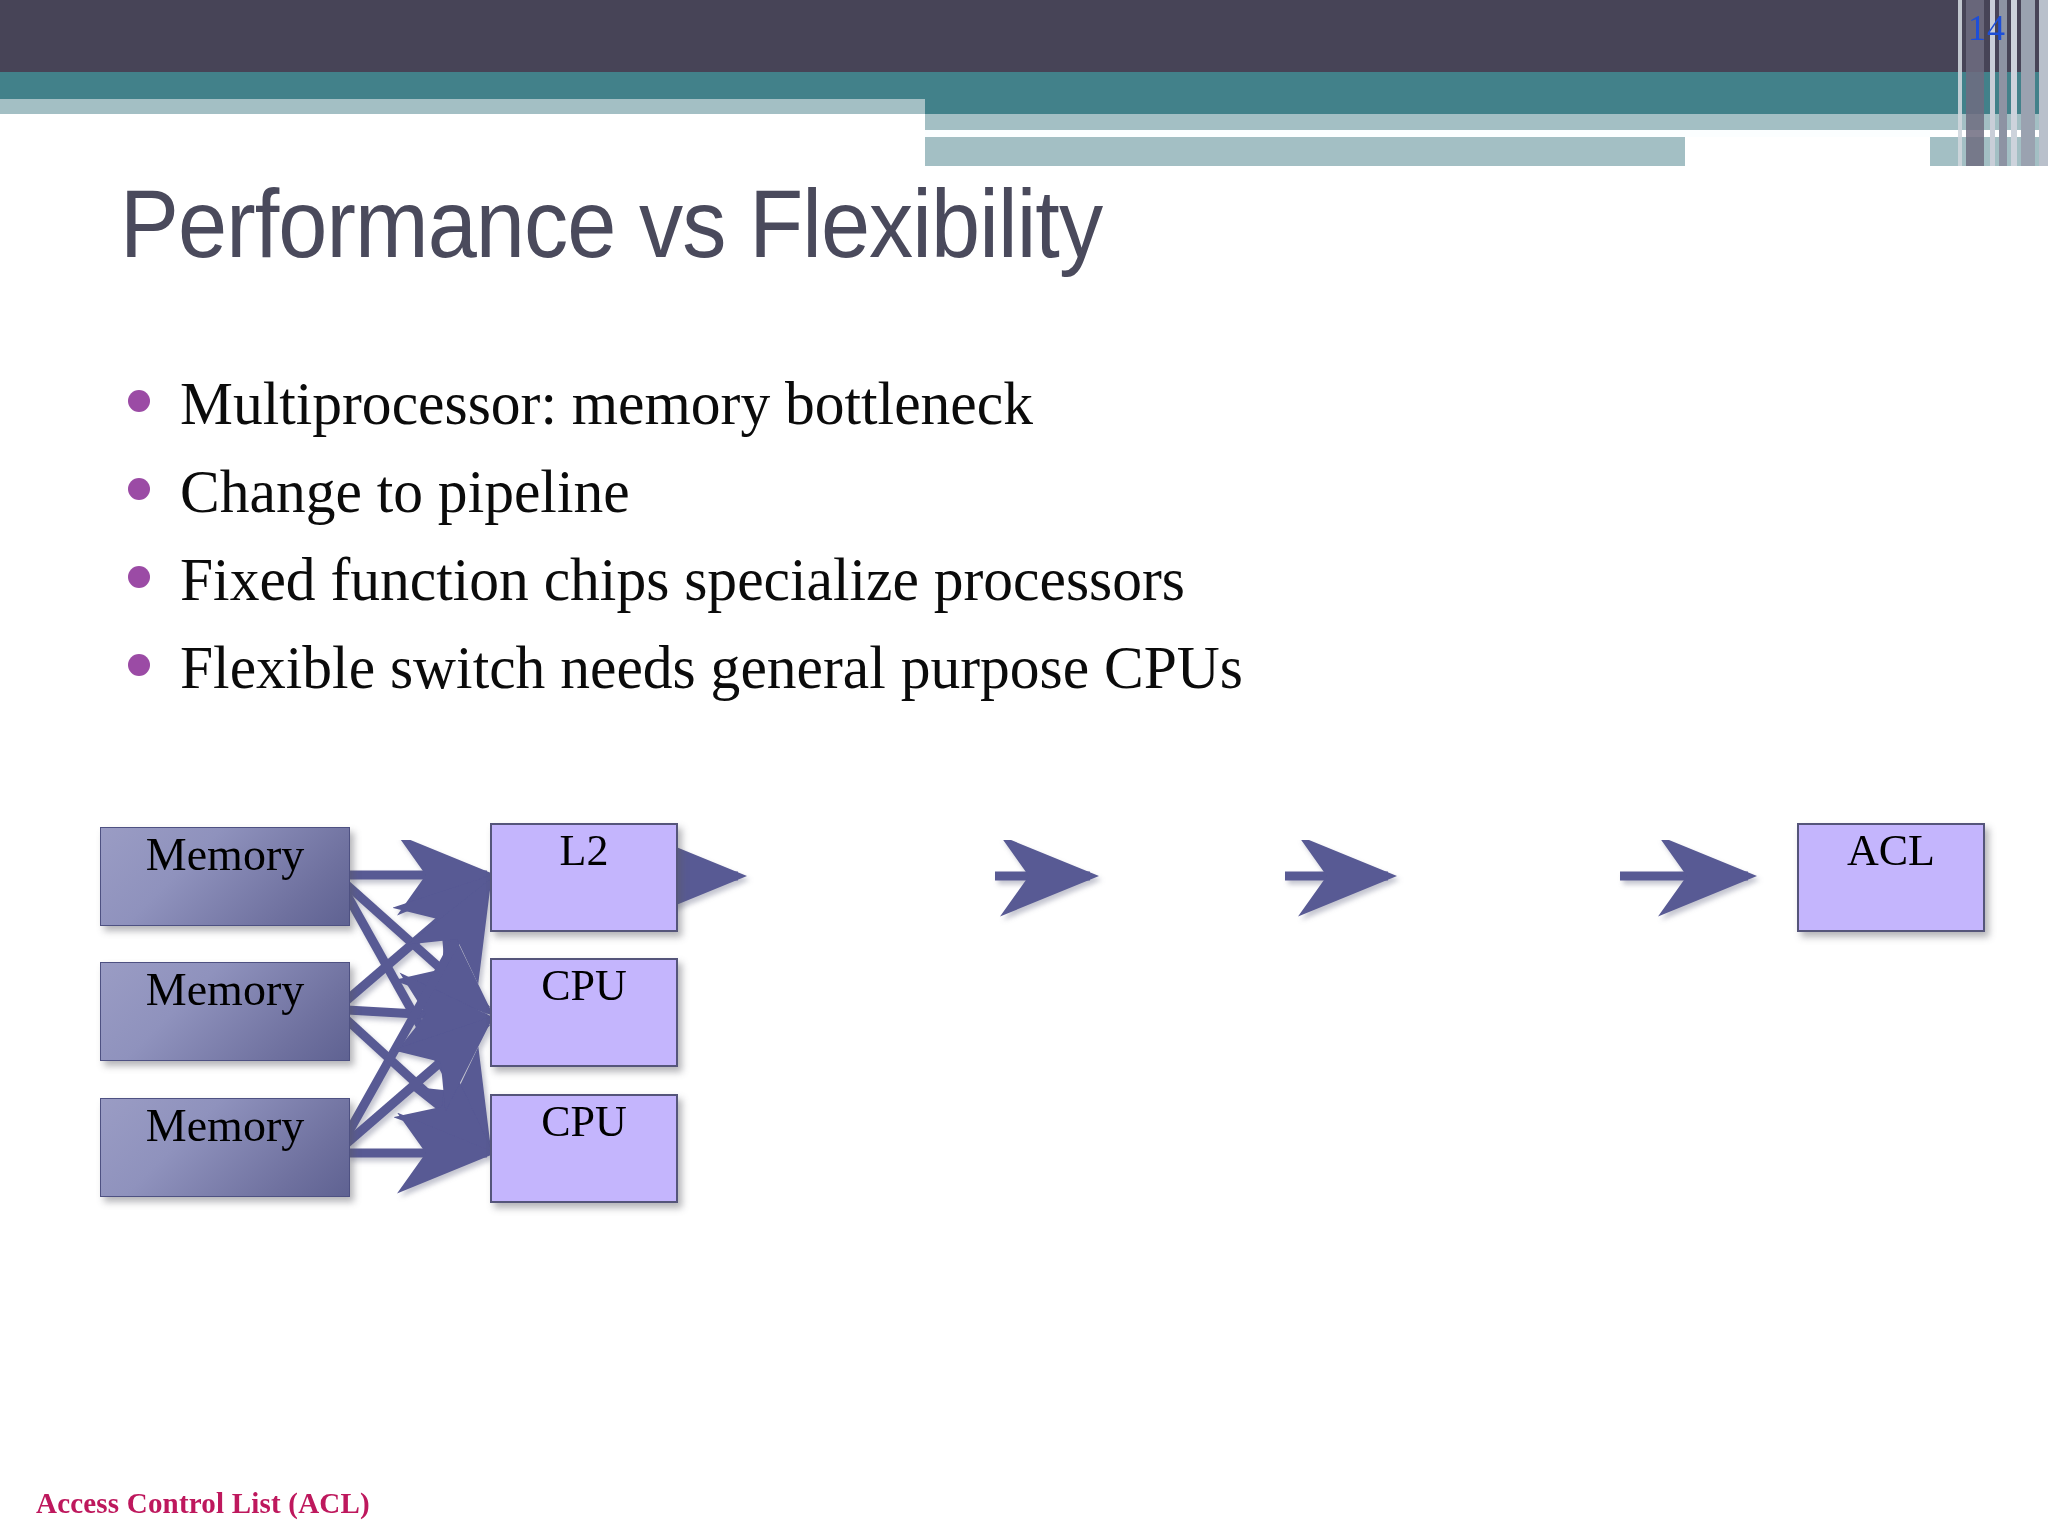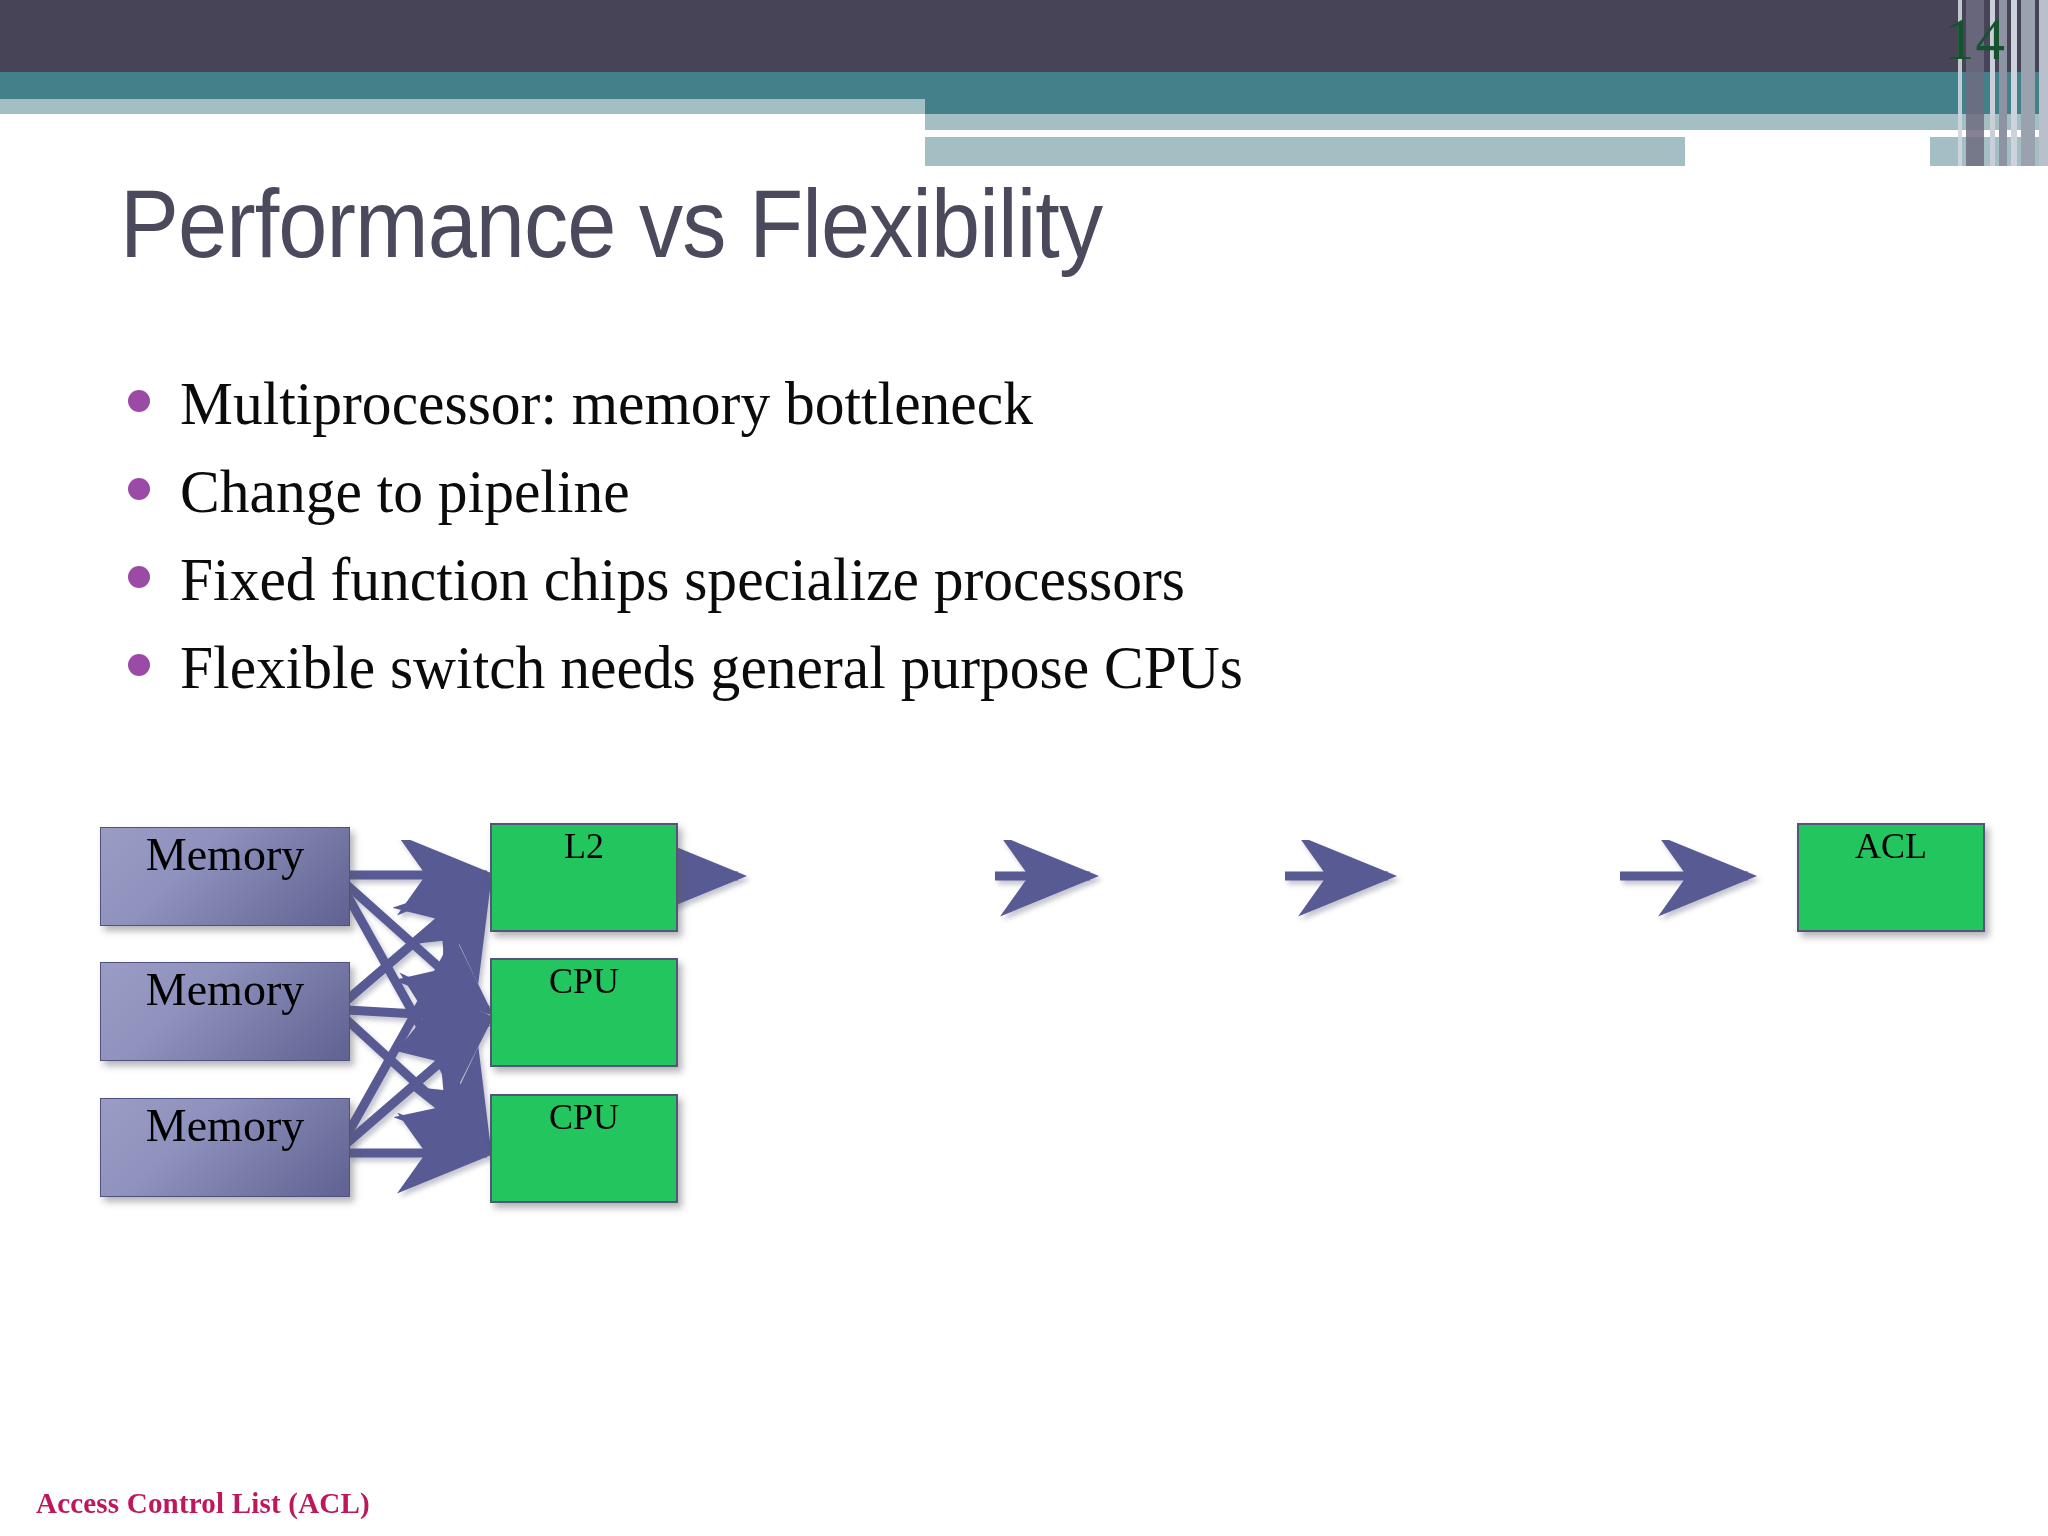--- a/index.html
+++ b/index.html
@@ -22,22 +22,22 @@
   .vstripe{position:absolute;top:0;}
   #vs1{left:1958px;width:4px;height:166px;background:#cfd6dd;opacity:.9;}
   #vs2{left:1966px;width:18px;height:166px;background:#6f6c80;opacity:.85;}
   #vs3{left:1990px;width:5px;height:166px;background:#c9ced8;}
   #vs4{left:1999px;width:8px;height:166px;background:#8d93a3;}
   #vs5{left:2011px;width:6px;height:166px;background:#cdd3dc;}
   #vs6{left:2021px;width:14px;height:166px;background:#9aa2b0;}
   #vs7{left:2039px;width:9px;height:166px;background:#b9c0cb;}
 
   #page-number{
-    position:absolute;right:42px;top:10px;color:#14532d;
-    font-family:"Liberation Serif",serif;font-size:59px;line-height:1;letter-spacing:1px;
+    position:absolute;right:42px;top:10px;color:#1d4ed8;
+    font-family:"Liberation Serif",serif;font-size:36px;line-height:1;letter-spacing:1px;
   }
 
   
   #slide-title{
     position:absolute;left:120px;top:176px;
     font-family:"Liberation Sans",sans-serif;
     font-size:96px;line-height:1;color:#4A4A5C;
     font-weight:400;letter-spacing:-1px;
     transform:scaleX(.92);transform-origin:left center;
     white-space:nowrap;
@@ -60,21 +60,21 @@
   #diagram{position:absolute;left:0;top:840px;width:2048px;height:560px;}
   .node{
     position:absolute;display:flex;align-items:flex-start;justify-content:center;
     font-family:"Liberation Serif",serif;color:#000;
     box-shadow:4px 5px 7px rgba(90,90,100,.45);
   }
   .node-mem{
     background:linear-gradient(135deg,#9a9cc4 0%,#8f92bd 35%,#6f719f 78%,#5f6292 100%);
     border:1px solid #4e5182;font-size:46px;
   }
-  .node-yellow{background:#22c55e;border:2px solid #55557a;font-size:36px;font-family:Liberation Serif, serif;}
+  .node-yellow{background:#c4b5fd;border:2px solid #55557a;font-size:44px;font-family:Liberation Serif, serif;}
   #svg-arrows{position:absolute;left:0;top:0;width:2048px;height:560px;}
 
   
   #footer-note{
     position:absolute;left:36px;top:1487px;
     font-family:"Liberation Serif",serif;font-weight:bold;
     font-size:29px;color:#be185d;letter-spacing:.2px;
   }
 </style>
 </head>

